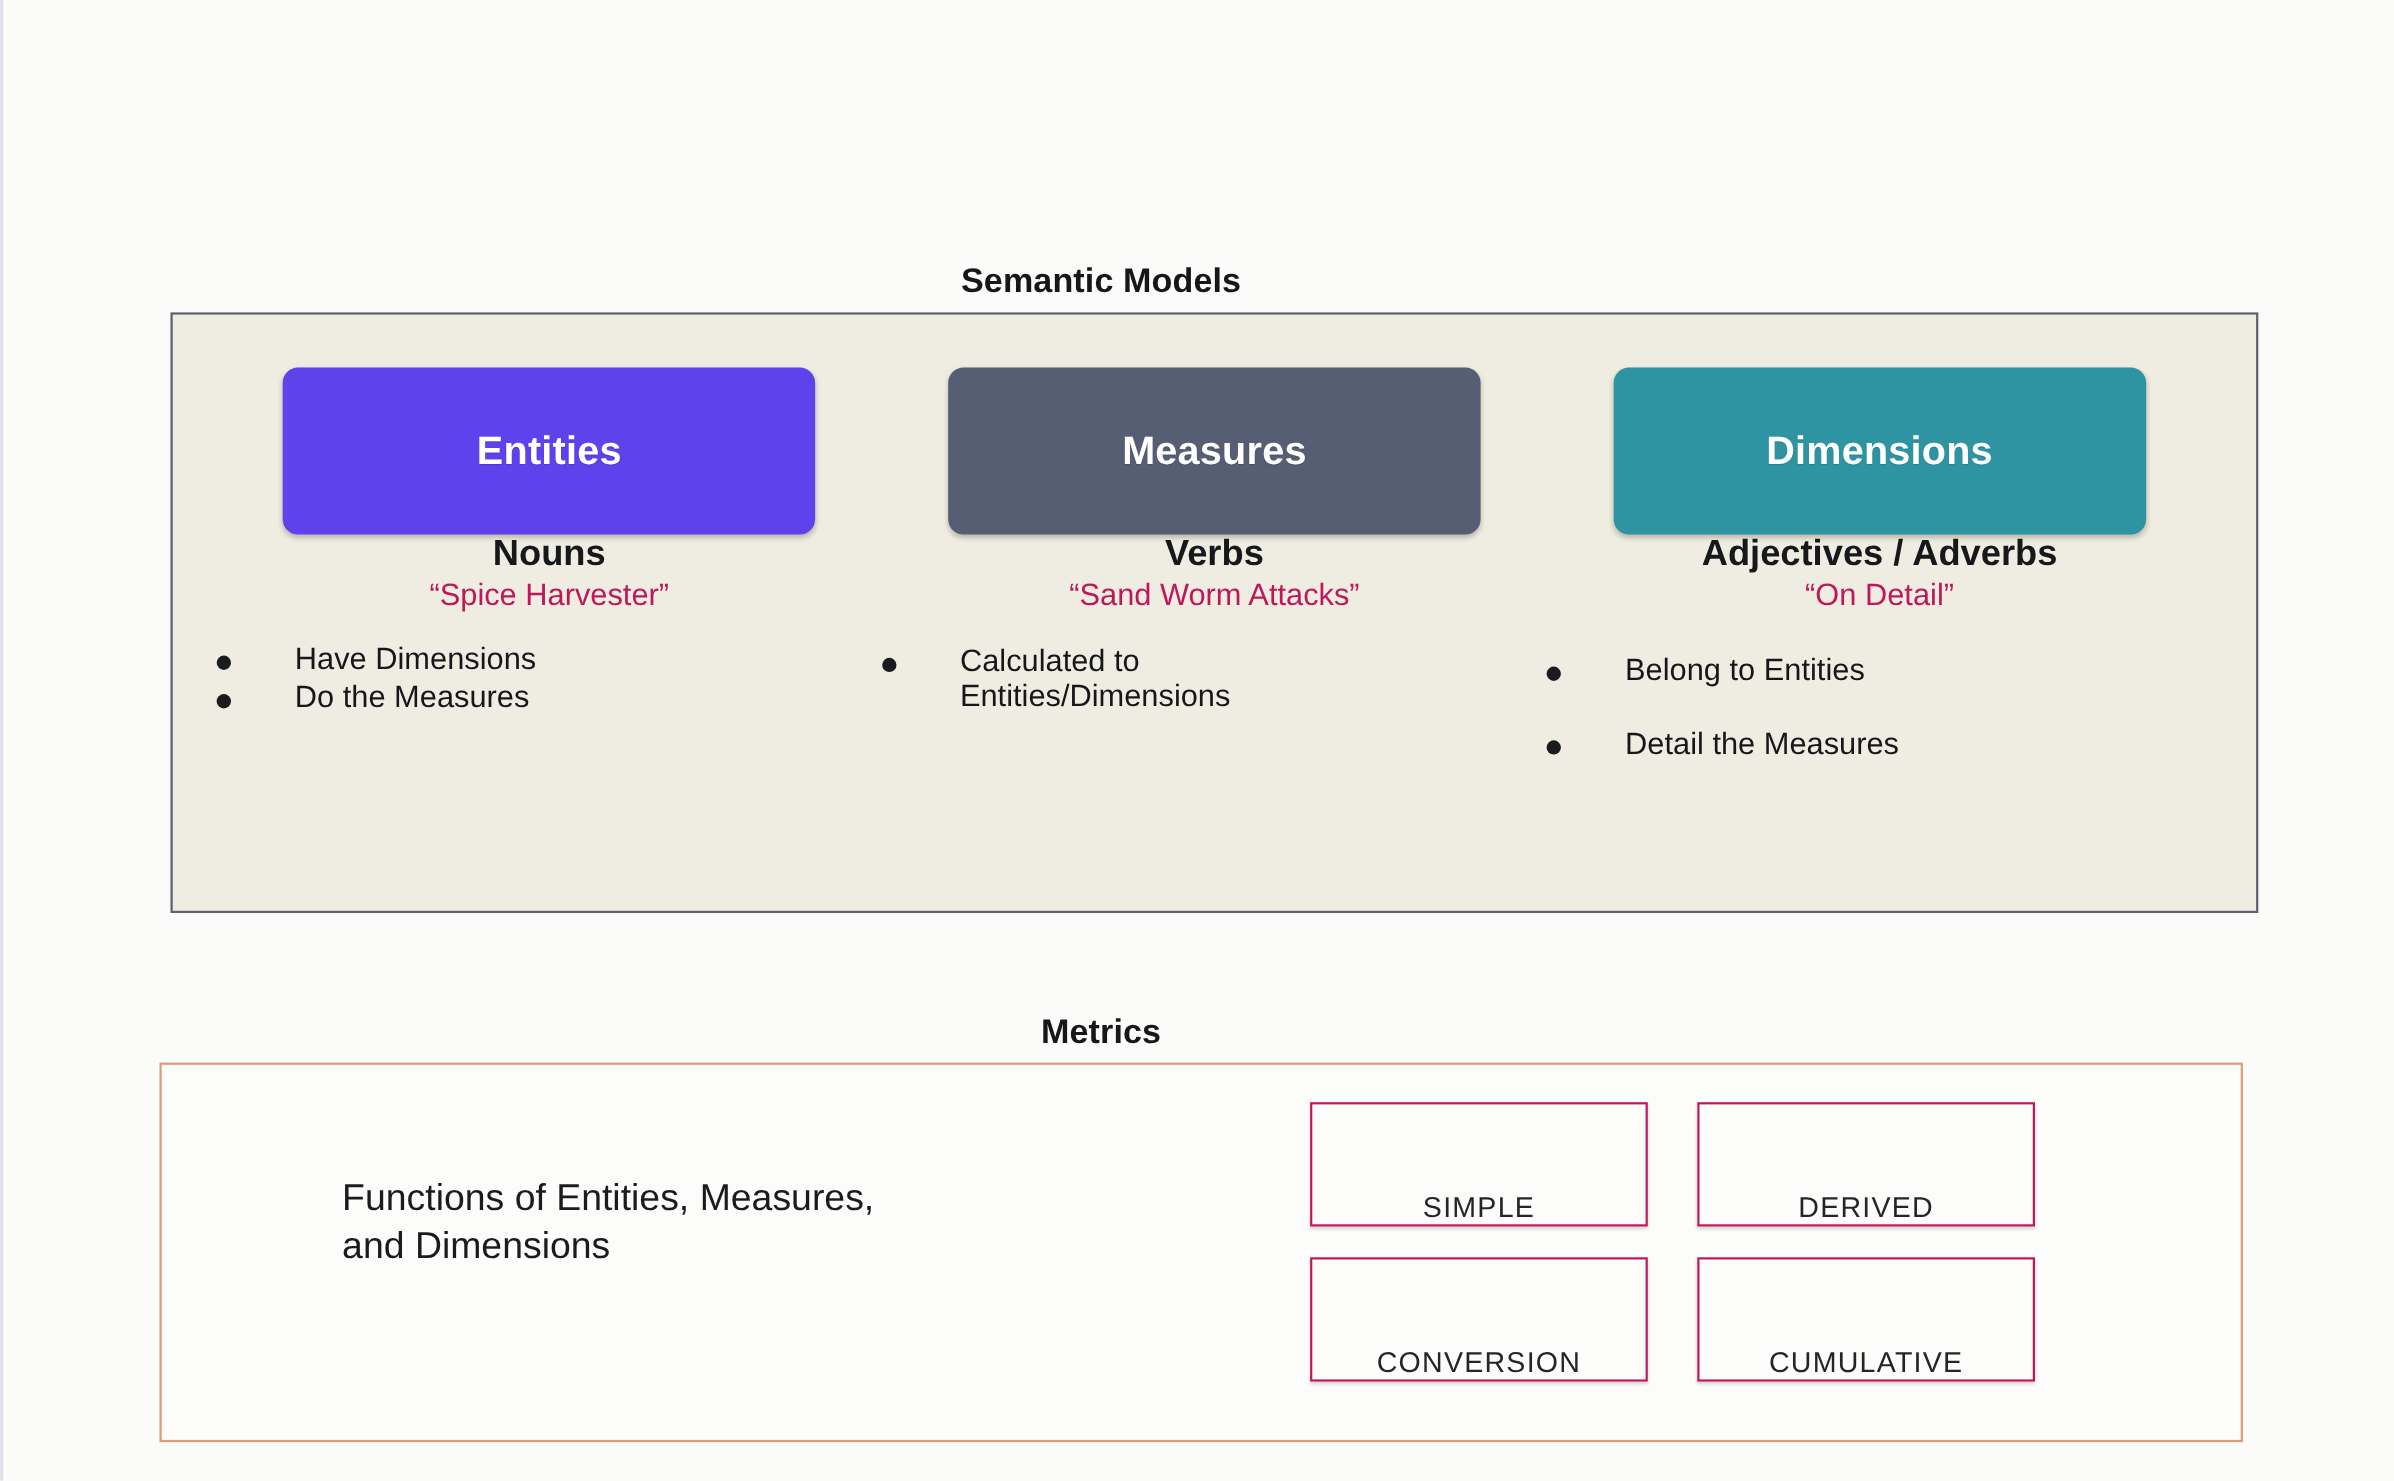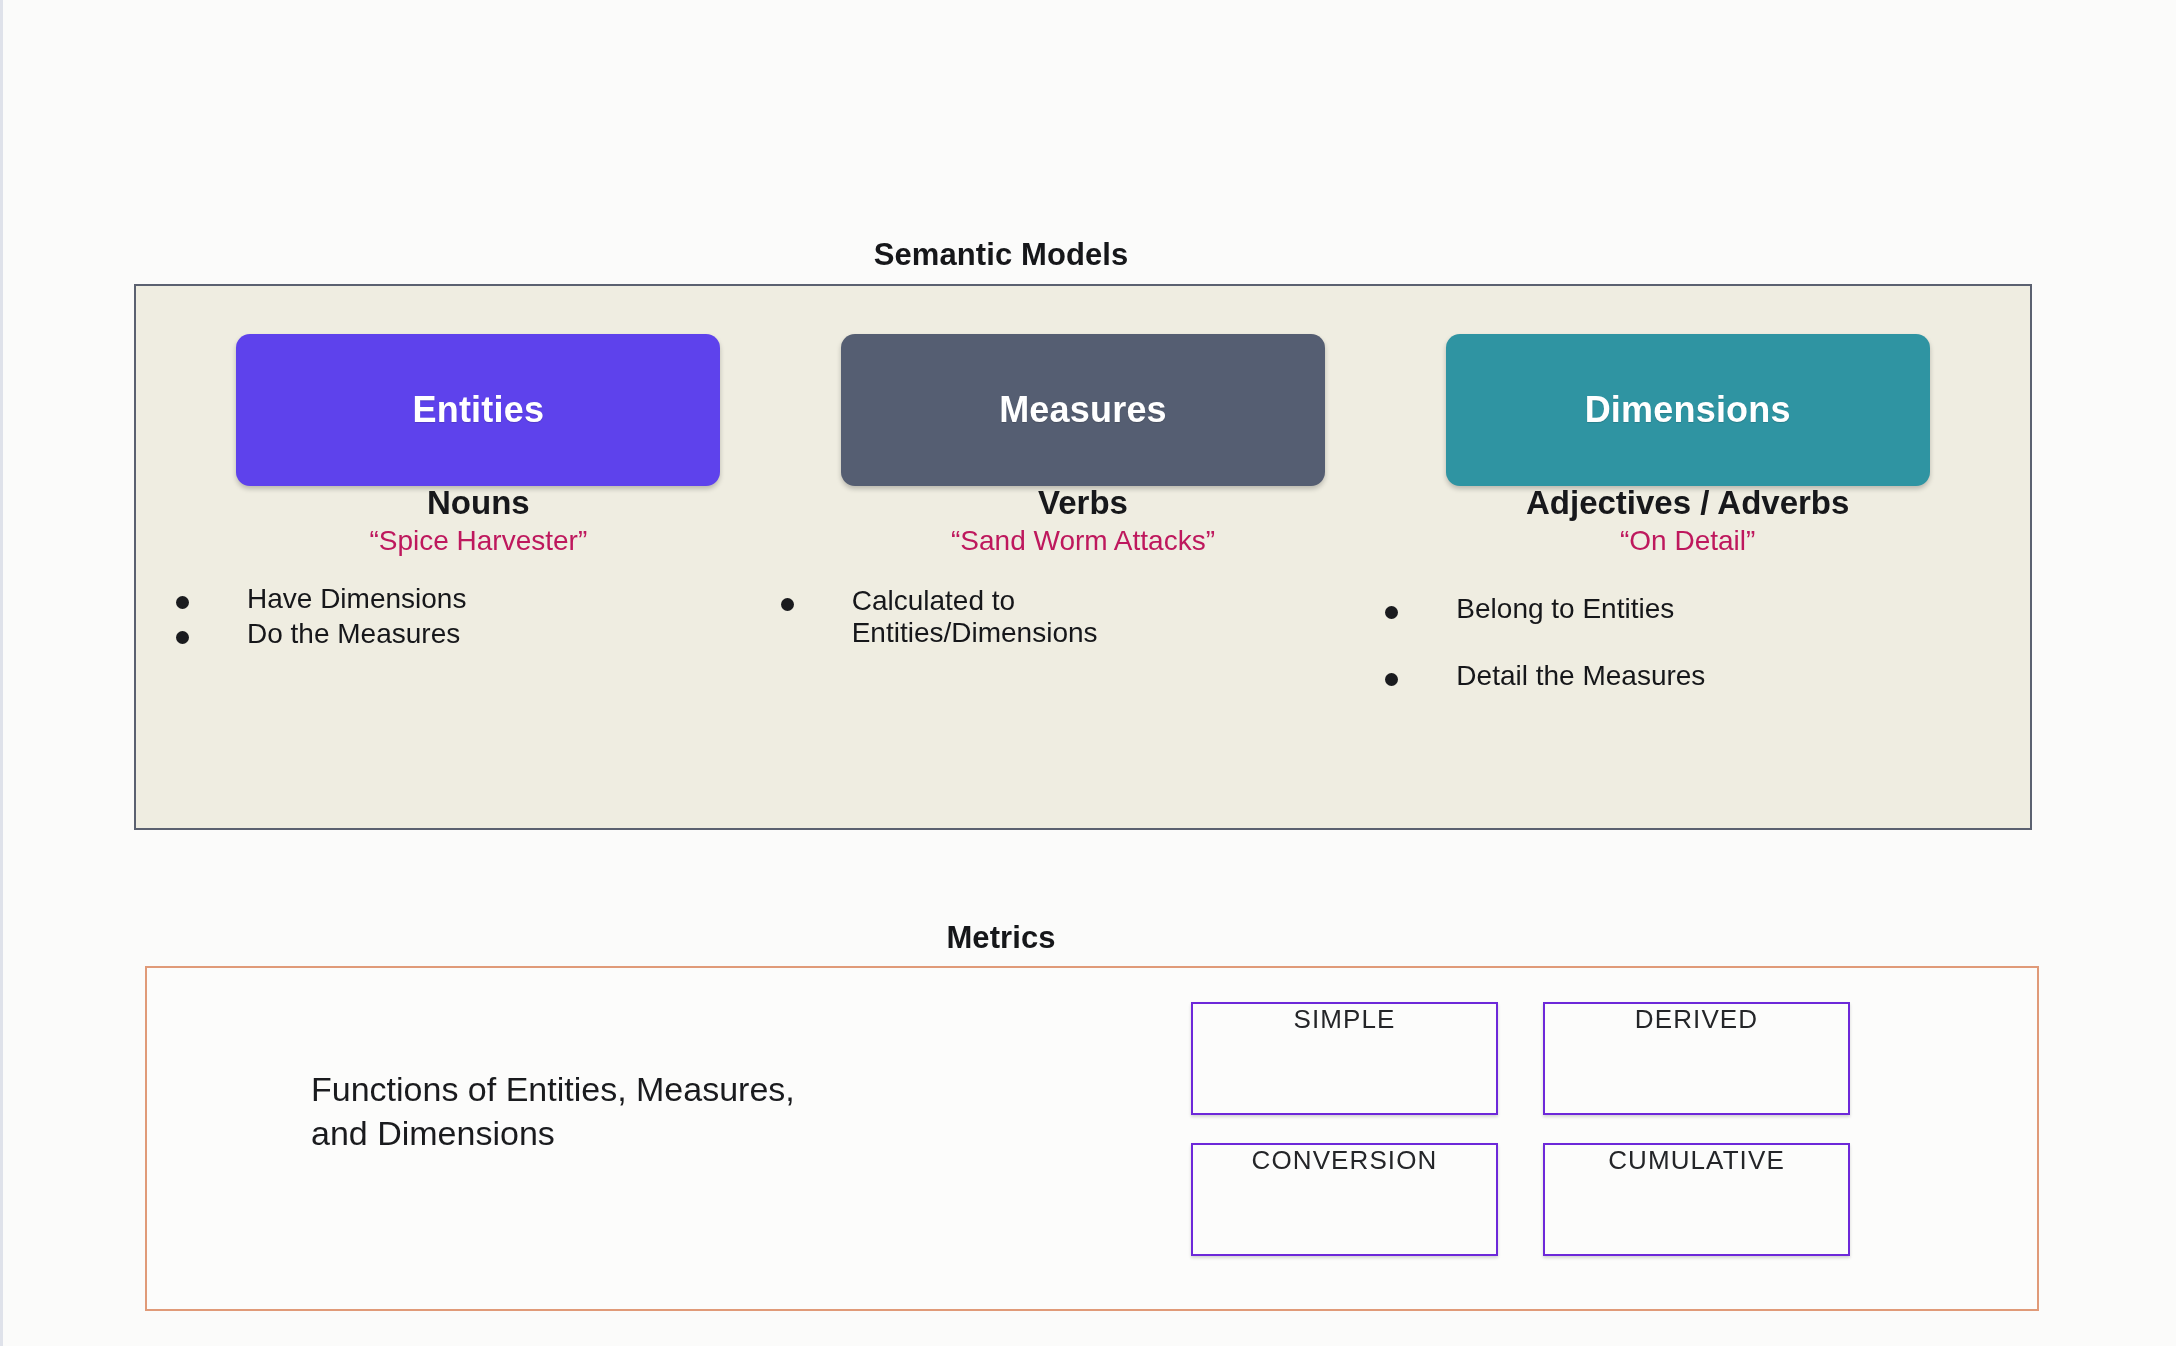--- a/index.html
+++ b/index.html
@@ -55,21 +55,21 @@
     left: 0;
     right: 0;
     top: 920px;
     width: 2176px;
     margin-left: -90px;
   }
 
   
   .models-panel {
     position: absolute;
-    left: 131px;
+    left: 152px;
     top: 284px;
     width: 1898px;
     height: 546px;
     background: #efede1;
     border: 2px solid #5b6170;
     box-sizing: border-box;
     padding-left: 36px;
   }
 
   .models-row {
@@ -196,24 +196,24 @@
     position: absolute;
     left: 1044px;
     top: 34px;
     display: grid;
     grid-template-columns: 307px 307px;
     grid-template-rows: 113px 113px;
     column-gap: 45px;
     row-gap: 28px;
   }
   .metric-box {
-    border: 2px solid #6d28d9;
+    border: 2px solid #be185d;
     background: #fcfcfb;
     display: flex;
-    align-items: flex-start;
+    align-items: flex-end;
     justify-content: center;
     box-sizing: border-box;
     box-shadow: 0 2px 3px rgba(0,0,0,0.16);
   }
   .metric-box-label {
     font-size: 26px;
     letter-spacing: 1.1px;
     color: #242528;
     font-weight: 400;
   }

